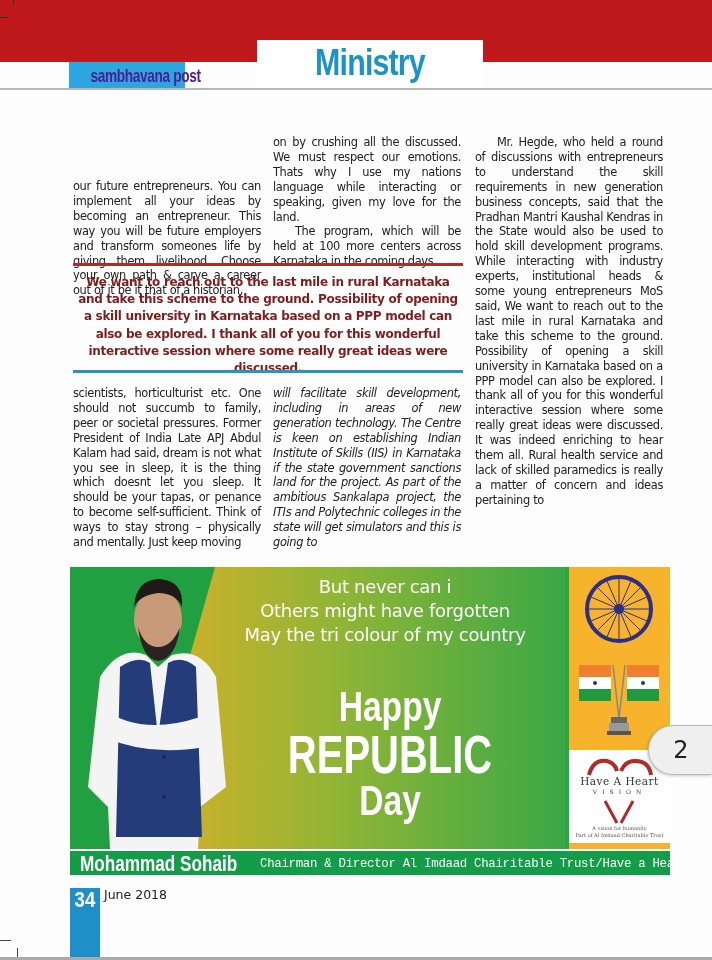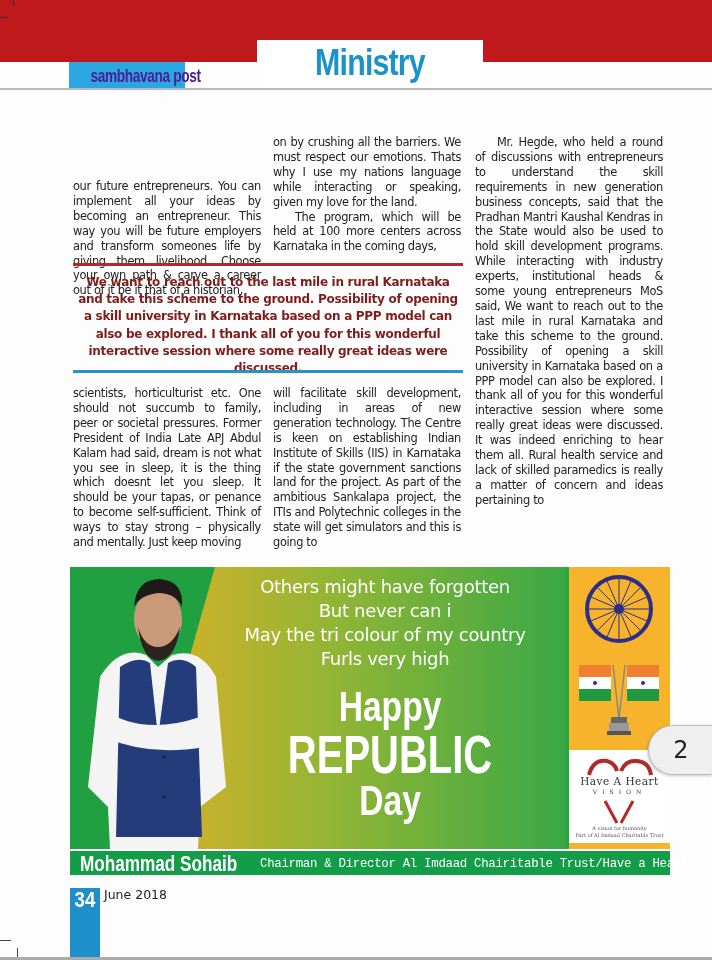--- a/index.html
+++ b/index.html
@@ -13,21 +13,21 @@
   .brand span { display:inline-block; transform:scaleX(0.72); white-space:nowrap; }
   .header-rule { position:absolute; left:0; top:88px; width:712px; height:2px; background:#b9b9b9; }
 
   .col { position:absolute; font-family:"DejaVu Sans", sans-serif; font-size:11.4px; line-height:14.9px; color:#222; text-align:justify; letter-spacing:-0.35px; }
   .col p { margin:0; }
   .col p.indent { text-indent:22px; }
   .c1-top { left:73px; top:135px; width:188px;margin-top:44px; }
   .c2-top { left:273px; top:135px; width:188px; }
   .c3 { left:475px; top:135px; width:188px; }
   .c1-bot { left:73px; top:386px; width:188px; }
-  .c2-bot { left:273px; top:386px; width:188px; }
+  .c2-bot { left:273px; top:386px; width:188px;font-style:italic; }
 
   .quote-rule-top { position:absolute; left:73px; top:263px; width:390px; height:3px; background:#b22a2e; }
   .quote-rule-bot { position:absolute; left:73px; top:370px; width:390px; height:3px; background:#2a93c6; }
   .pull-quote { position:absolute; left:76px; top:274px; width:384px; text-align:center; font-family:"DejaVu Sans", sans-serif; font-weight:bold; font-size:12px; line-height:17.2px; color:#7f1d1d; letter-spacing:-0.3px; }
 
   .ad { position:absolute; left:70px; top:567px; width:600px; height:308px; }
   .ad-main { position:absolute; left:0; top:0; width:495px; height:282px; background:linear-gradient(90deg,#d6ad2a 0%,#c8b12a 25%,#8fb536 55%,#3aa845 100%); overflow:hidden; }
   .ad-green-wedge { position:absolute; left:0; top:0; width:145px; height:282px; background:#20a040; clip-path:polygon(0 0,100% 0,45% 100%,0 100%); }
   .ad-poem { position:absolute; left:140px; top:8px; width:350px; text-align:center; color:#fff; font-family:"DejaVu Sans", sans-serif; font-size:18px; line-height:24px; letter-spacing:-0.3px; }
   .ad-happy { position:absolute; left:170px; top:118px; width:300px; text-align:center; color:#fff; font-family:"Liberation Sans", sans-serif; font-weight:bold; }
@@ -65,21 +65,21 @@
 <div class="crop-mark-tl2"></div>
 <div class="header-tab"></div>
 <div class="section-title">Ministry</div>
 <div class="brand"><span>sambhavana post</span></div>
 <div class="header-rule"></div>
 
 <div class="col c1-top">
   <p>our future entrepreneurs. You can implement all your ideas by becoming an entrepreneur. This way you will be future employers and transform someones life by giving them livelihood. Choose your own path &amp; carve a career out of it be it that of a historian,</p>
 </div>
 <div class="col c2-top">
-  <p>on by crushing all the barriers. We must respect our emotions. Thats why I use my nations language while interacting or speaking, given my love for the land.</p>
+  <p>on by crushing all the discussed. We must respect our emotions. Thats why I use my nations language while interacting or speaking, given my love for the land.</p>
   <p class="indent">The program, which will be held at 100 more centers across Karnataka in the coming days,</p>
 </div>
 <div class="col c3">
   <p class="indent">Mr. Hegde, who held a round of discussions with entrepreneurs to understand the skill requirements in new generation business concepts, said that the Pradhan Mantri Kaushal Kendras in the State would also be used to hold skill development programs. While interacting with industry experts, institutional heads &amp; some young entrepreneurs MoS said, We want to reach out to the last mile in rural Karnataka and take this scheme to the ground. Possibility of opening a skill university in Karnataka based on a PPP model can also be explored. I thank all of you for this wonderful interactive session where some really great ideas were discussed. It was indeed enriching to hear them all. Rural health service and lack of skilled paramedics is really a matter of concern and ideas pertaining to</p>
 </div>
 
 <div class="quote-rule-top"></div>
 <div class="pull-quote">We want to reach out to the last mile in rural Karnataka and take this scheme to the ground. Possibility of opening a skill university in Karnataka based on a PPP model can also be explored. I thank all of you for this wonderful interactive session where some really great ideas were discussed.</div>
 <div class="quote-rule-bot"></div>
 
@@ -97,24 +97,23 @@
       <ellipse cx="78" cy="52" rx="24" ry="30" fill="#c99a7a"></ellipse>
       <path d="M54 40 Q56 12 80 12 Q104 14 102 40 Q96 26 78 26 Q60 28 54 40Z" fill="#1e1a18"></path>
       <path d="M58 60 Q62 92 78 94 Q96 92 100 60 Q92 80 78 80 Q64 80 58 60Z" fill="#2a2320"></path>
       <path d="M20 110 Q40 78 66 88 L78 100 L92 88 Q120 80 136 110 L146 220 L120 240 L118 282 L30 282 L28 240 L8 220Z" fill="#f4f4f4"></path>
       <path d="M40 100 Q58 88 70 96 L78 170 L88 96 Q102 88 116 100 L122 270 L36 270Z" fill="#243d7a"></path>
       <path d="M20 140 Q60 170 120 150 L124 180 Q70 190 24 170Z" fill="#f4f4f4"></path>
       <circle cx="84" cy="190" r="2" fill="#1a2a55"></circle>
       <circle cx="84" cy="230" r="2" fill="#1a2a55"></circle>
     </svg>
     <div class="ad-poem">
+      <div>But never can i</div>
       <div>Others might have forgotten</div>
-      <div>But never can i</div>
       <div>May the tri colour of my country</div>
-      <div>Furls very high</div>
     </div>
     <div class="ad-happy">
       <span class="l1">Happy</span>
       <span class="l2">REPUBLIC</span>
       <span class="l3">Day</span>
     </div>
   </div>
 
   <div class="ad-side">
     <div class="ad-side-orange">

